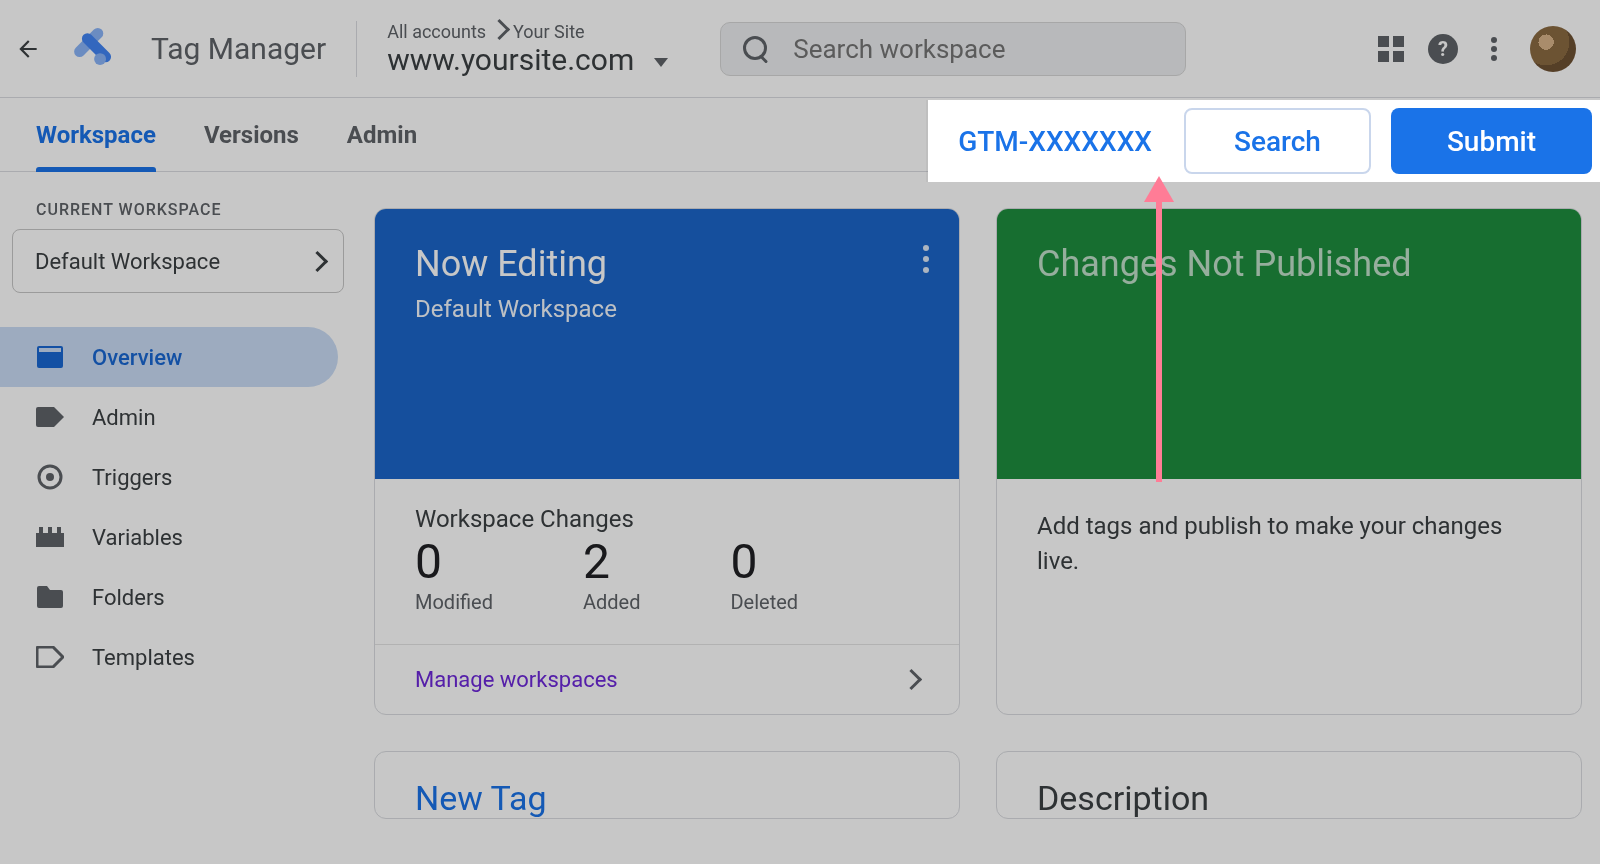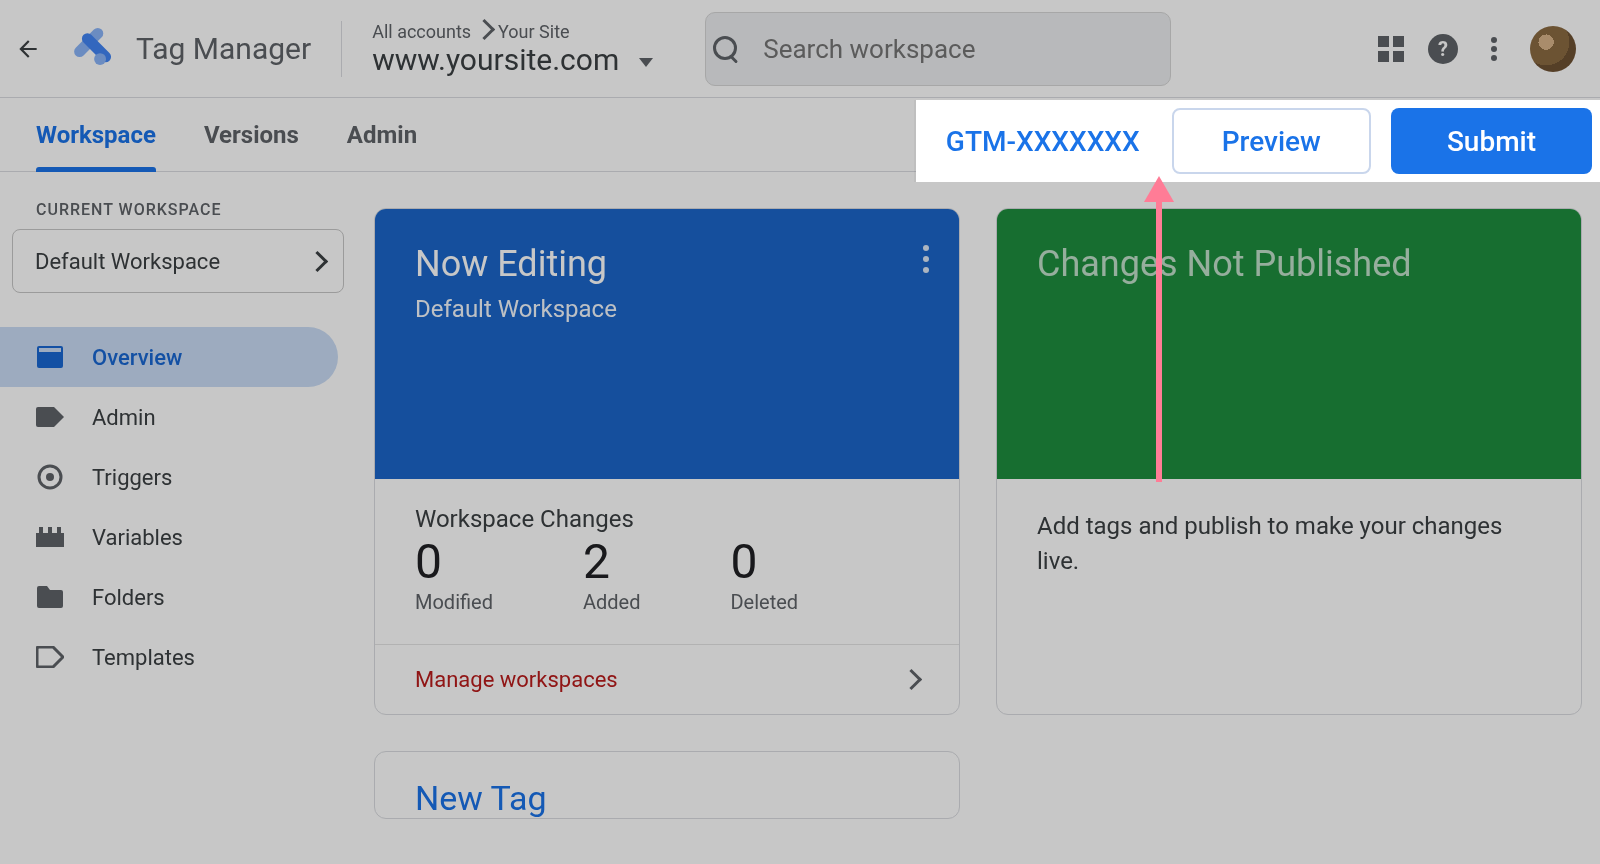--- a/index.html
+++ b/index.html
@@ -4,30 +4,30 @@
 <style>
 * { box-sizing: border-box; margin: 0; padding: 0; font-family: 'Google Sans', Roboto, Arial, sans-serif; }
 html, body { width: 1600px; height: 864px; overflow: hidden; background: #fff; }
 
 
 .dim { position: absolute; inset: 0; background: rgba(0,0,0,0.22); z-index: 50; pointer-events: none; }
 
 
 .header { position: relative; height: 98px; display: flex; align-items: center; border-bottom: 1px solid #dadce0; padding: 0 24px 0 8px; gap: 12px; }
 .back-btn { width: 40px; height: 40px; display:flex; align-items:center; justify-content:center; border-radius:50%; cursor:pointer; }
-.logo-wrap { display:flex; align-items:center; gap: 24px; padding-left: 8px; }
+.logo-wrap { display:flex; align-items:center; gap: 39px; padding-left: 8px; }
 .logo-svg { width: 44px; height: 44px; }
 .app-title { font-size: 30px; color:#5f6368; font-weight:400; }
 .divider { width: 1px; height: 56px; background:#dadce0; margin: 0 18px; }
 .acct { display:flex; flex-direction:column; justify-content:center; }
 .breadcrumb { font-size: 18px; color:#5f6368; display:flex; align-items:center; gap:6px; }
 .acct-site { font-size: 30px; color:#3c4043; display:flex; align-items:center; gap:20px; }
 .chev-down { width:0; height:0; border-left:7px solid transparent; border-right:7px solid transparent; border-top:9px solid #5f6368; margin-top:6px;}
 
-.search { flex:0 0 auto; margin-left: 40px; width: 466px; height: 74px; background:#eceef0; border:1px solid #d6d6d6; border-radius:10px; display:flex; align-items:center; padding: 0 7px; gap: 24px; }
+.search { flex:0 0 auto; margin-left: 40px; width: 466px; height: 54px; background:#eceef0; border:1px solid #d6d6d6; border-radius:10px; display:flex; align-items:center; padding: 0 22px; gap: 24px; }
 .search input { flex:1; border:none; background:transparent; font-size:26px; color:#5f6368; outline:none; }
 
 .hdr-right { margin-left:auto; display:flex; align-items:center; gap: 24px; }
 .apps-icon { width:26px; height:26px; display:grid; grid-template-columns:1fr 1fr; grid-template-rows:1fr 1fr; gap:4px; }
 .apps-icon span { background:#5f6368; }
 .help-icon { width:30px; height:30px; border-radius:50%; background:#5f6368; color:#fff; display:flex; align-items:center; justify-content:center; font-size:20px; font-weight:700;}
 .kebab { width:24px; height:28px; display:flex; flex-direction:column; justify-content:space-between; align-items:center; padding:2px 0;}
 .kebab span { width:6px; height:6px; border-radius:50%; background:#5f6368;}
 .avatar { width:46px; height:46px; border-radius:50%; background: radial-gradient(circle at 35% 35%, #d9b48a 0 18%, #8b6b42 18% 55%, #6e5133 55% 100%); }
 
@@ -66,21 +66,21 @@
 .card-blue-top { background:#1b66c9; color:#fff; padding: 34px 40px; height:270px; position:relative;}
 .card-blue-top h2 { font-size:36px; font-weight:400; margin-bottom:10px;}
 .card-blue-top .sub { font-size:24px; opacity:.95;}
 .card-blue-top .menu-dots { position:absolute; right:30px; top:36px; display:flex; flex-direction:column; gap:5px;}
 .card-blue-top .menu-dots span{width:6px;height:6px;border-radius:50%;background:rgba(255,255,255,.85);}
 .card-mid { padding: 26px 40px 30px; }
 .card-mid h3 { font-size:24px; color:#3c4043; font-weight:400; }
 .stats { display:flex; gap:90px; }
 .stat .num { font-size:48px; color:#202124; }
 .stat .lbl { font-size:20px; color:#5f6368; }
-.card-foot { border-top:1px solid #e4e4e4; padding: 22px 40px; display:flex; align-items:center; justify-content:space-between; color:#b91c1c; font-size:22px; cursor:pointer;}
+.card-foot { border-top:1px solid #e4e4e4; padding: 22px 40px; display:flex; align-items:center; justify-content:space-between; color:#6d28d9; font-size:22px; cursor:pointer;}
 .card-green-top { background:#1e8e3e; color:rgba(255,255,255,.72); padding: 34px 40px; height:270px;}
 .card-green-top h2 { font-size:36px; font-weight:400;}
 .card-desc { padding: 30px 40px; font-size:24px; color:#3c4043; line-height:1.45;}
 .card-lower h2 { font-size:34px; color:#1a73e8; font-weight:400; padding: 26px 40px 0;}
 .card-lower-right h2 { font-size:34px; color:#3c4043; font-weight:400; padding: 26px 40px 0;}
 
 .chevron-right::before { content:""; display:inline-block; width:12px; height:12px; border-top:3px solid currentColor; border-right:3px solid currentColor; transform:rotate(45deg);}
 .search-ico::before { content:""; display:block; width:18px; height:18px; border:3px solid #5f6368; border-radius:50%; }
 .search-ico { position:relative; width:26px; height:26px;}
 .search-ico::after { content:""; position:absolute; width:3px; height:10px; background:#5f6368; transform:rotate(-45deg); left:19px; top:18px; border-radius:2px;}
@@ -138,21 +138,21 @@
 <div class="tabrow">
   <div class="tabs">
     <div class="tab active">Workspace</div>
     <div class="tab">Versions</div>
     <div class="tab">Admin</div>
   </div>
 </div>
 
 <div class="action-bar">
   <div class="container-id">GTM-XXXXXXX</div>
-  <div class="btn btn-outline">Preview</div>
+  <div class="btn btn-outline">Search</div>
   <div class="btn btn-primary">Submit</div>
 </div>
 
 <div class="body">
   <div class="sidebar">
     <div class="sb-label">CURRENT WORKSPACE</div>
     <div class="ws-select">
       <span>Default Workspace</span>
       <span class="chevron-right" style="color:#3c4043"></span>
     </div>
@@ -251,20 +251,23 @@
     <div class="card">
       <div class="card-green-top">
         <h2>Changes Not Published</h2>
       </div>
       <div class="card-desc">Add tags and publish to make your changes live.</div>
     </div>
 
     <div class="card card-lower">
       <h2>New Tag</h2>
     </div>
+    <div class="card card-lower-right">
+      <h2>Description</h2>
+    </div>
   </div>
 </div>
 
 <div class="dim"></div>
 <div class="arrow">
   <div class="arrow-head"></div>
   <div class="arrow-stem"></div>
 </div>
 
 </body></html>

